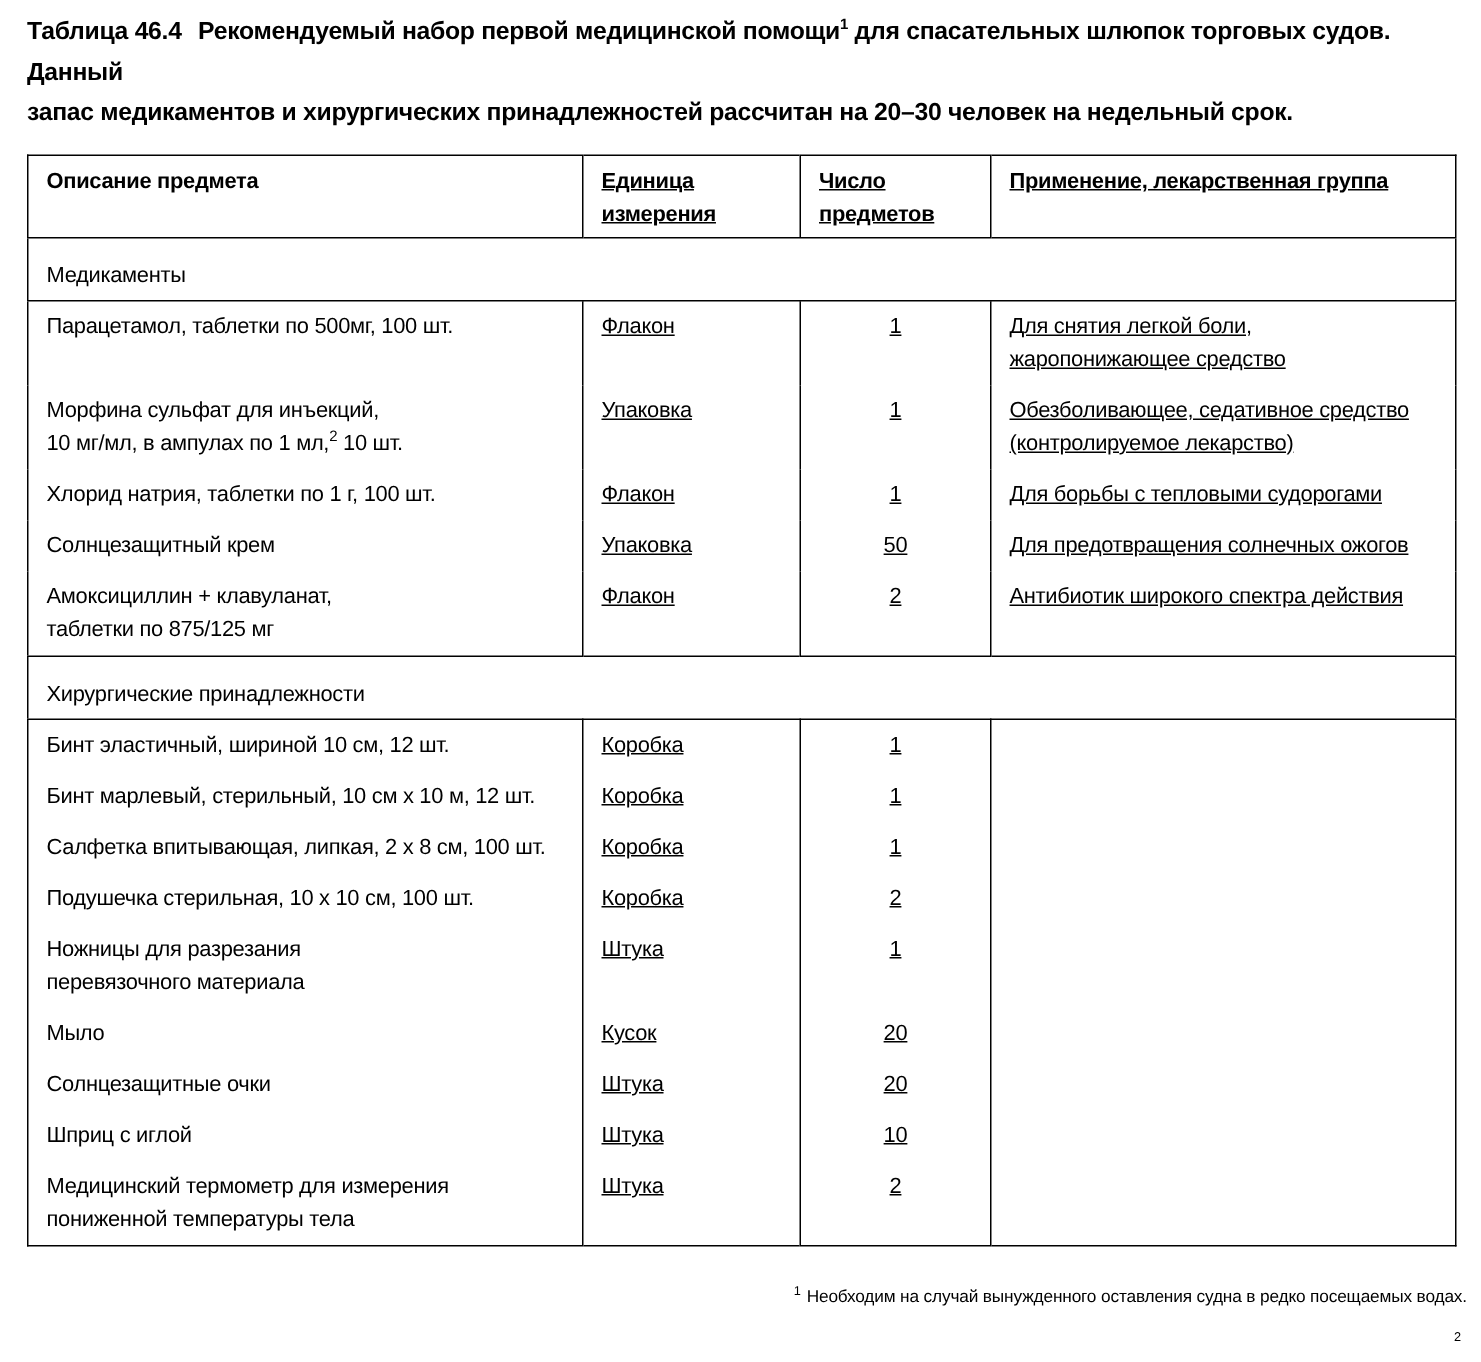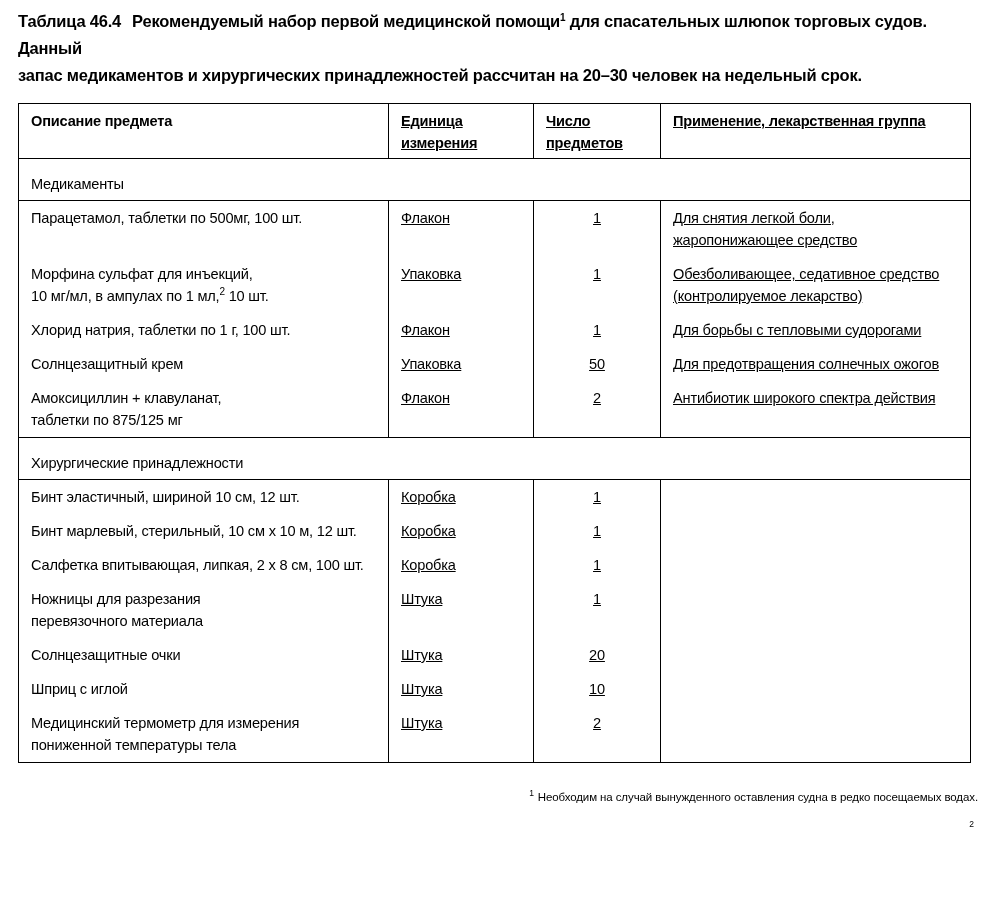--- a/index.html
+++ b/index.html
@@ -157,23 +157,35 @@
           <td class="vline count-col">1</td>
           <td class="vline"></td>
         </tr>
         <tr>
           <td><span>Салфетка впитывающая, липкая, 2 х 8 см, 100 шт.</span></td>
           <td class="vline">Коробка</td>
           <td class="vline count-col">1</td>
           <td class="vline"></td>
         </tr>
         <tr>
+          <td><span>Подушечка стерильная, 10 х 10 см, 100 шт.</span></td>
+          <td class="vline">Коробка</td>
+          <td class="vline count-col">2</td>
+          <td class="vline"></td>
+        </tr>
+        <tr>
           <td><span>Ножницы для разрезания</span><br><span>перевязочного материала</span></td>
           <td class="vline">Штука</td>
           <td class="vline count-col">1</td>
+          <td class="vline"></td>
+        </tr>
+        <tr>
+          <td><span>Мыло</span></td>
+          <td class="vline">Кусок</td>
+          <td class="vline count-col">20</td>
           <td class="vline"></td>
         </tr>
         <tr>
           <td><span>Солнцезащитные очки</span></td>
           <td class="vline">Штука</td>
           <td class="vline count-col">20</td>
           <td class="vline"></td>
         </tr>
         <tr>
           <td><span>Шприц с иглой</span></td>

